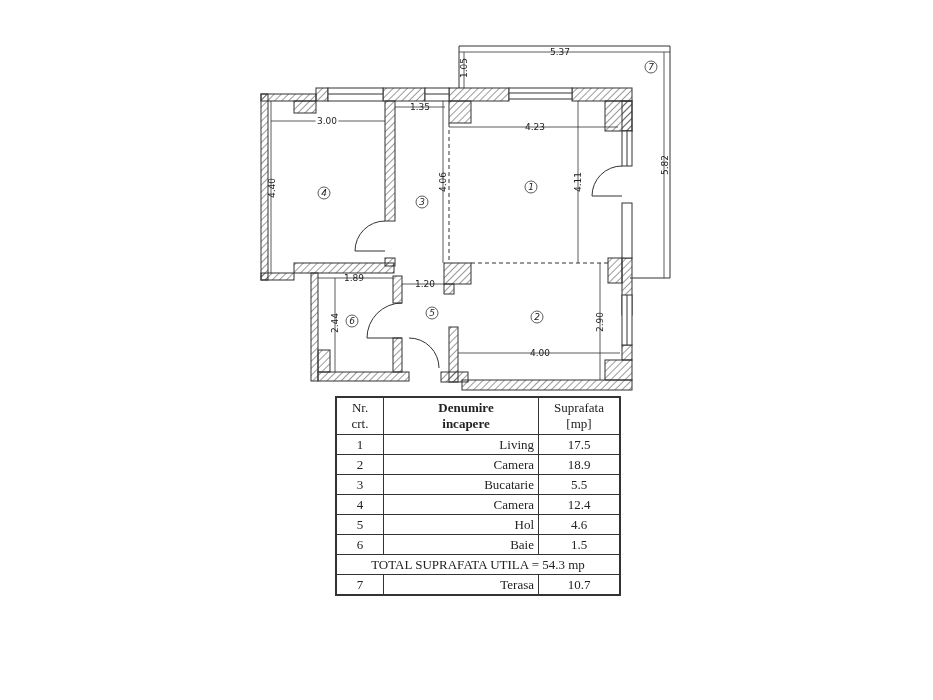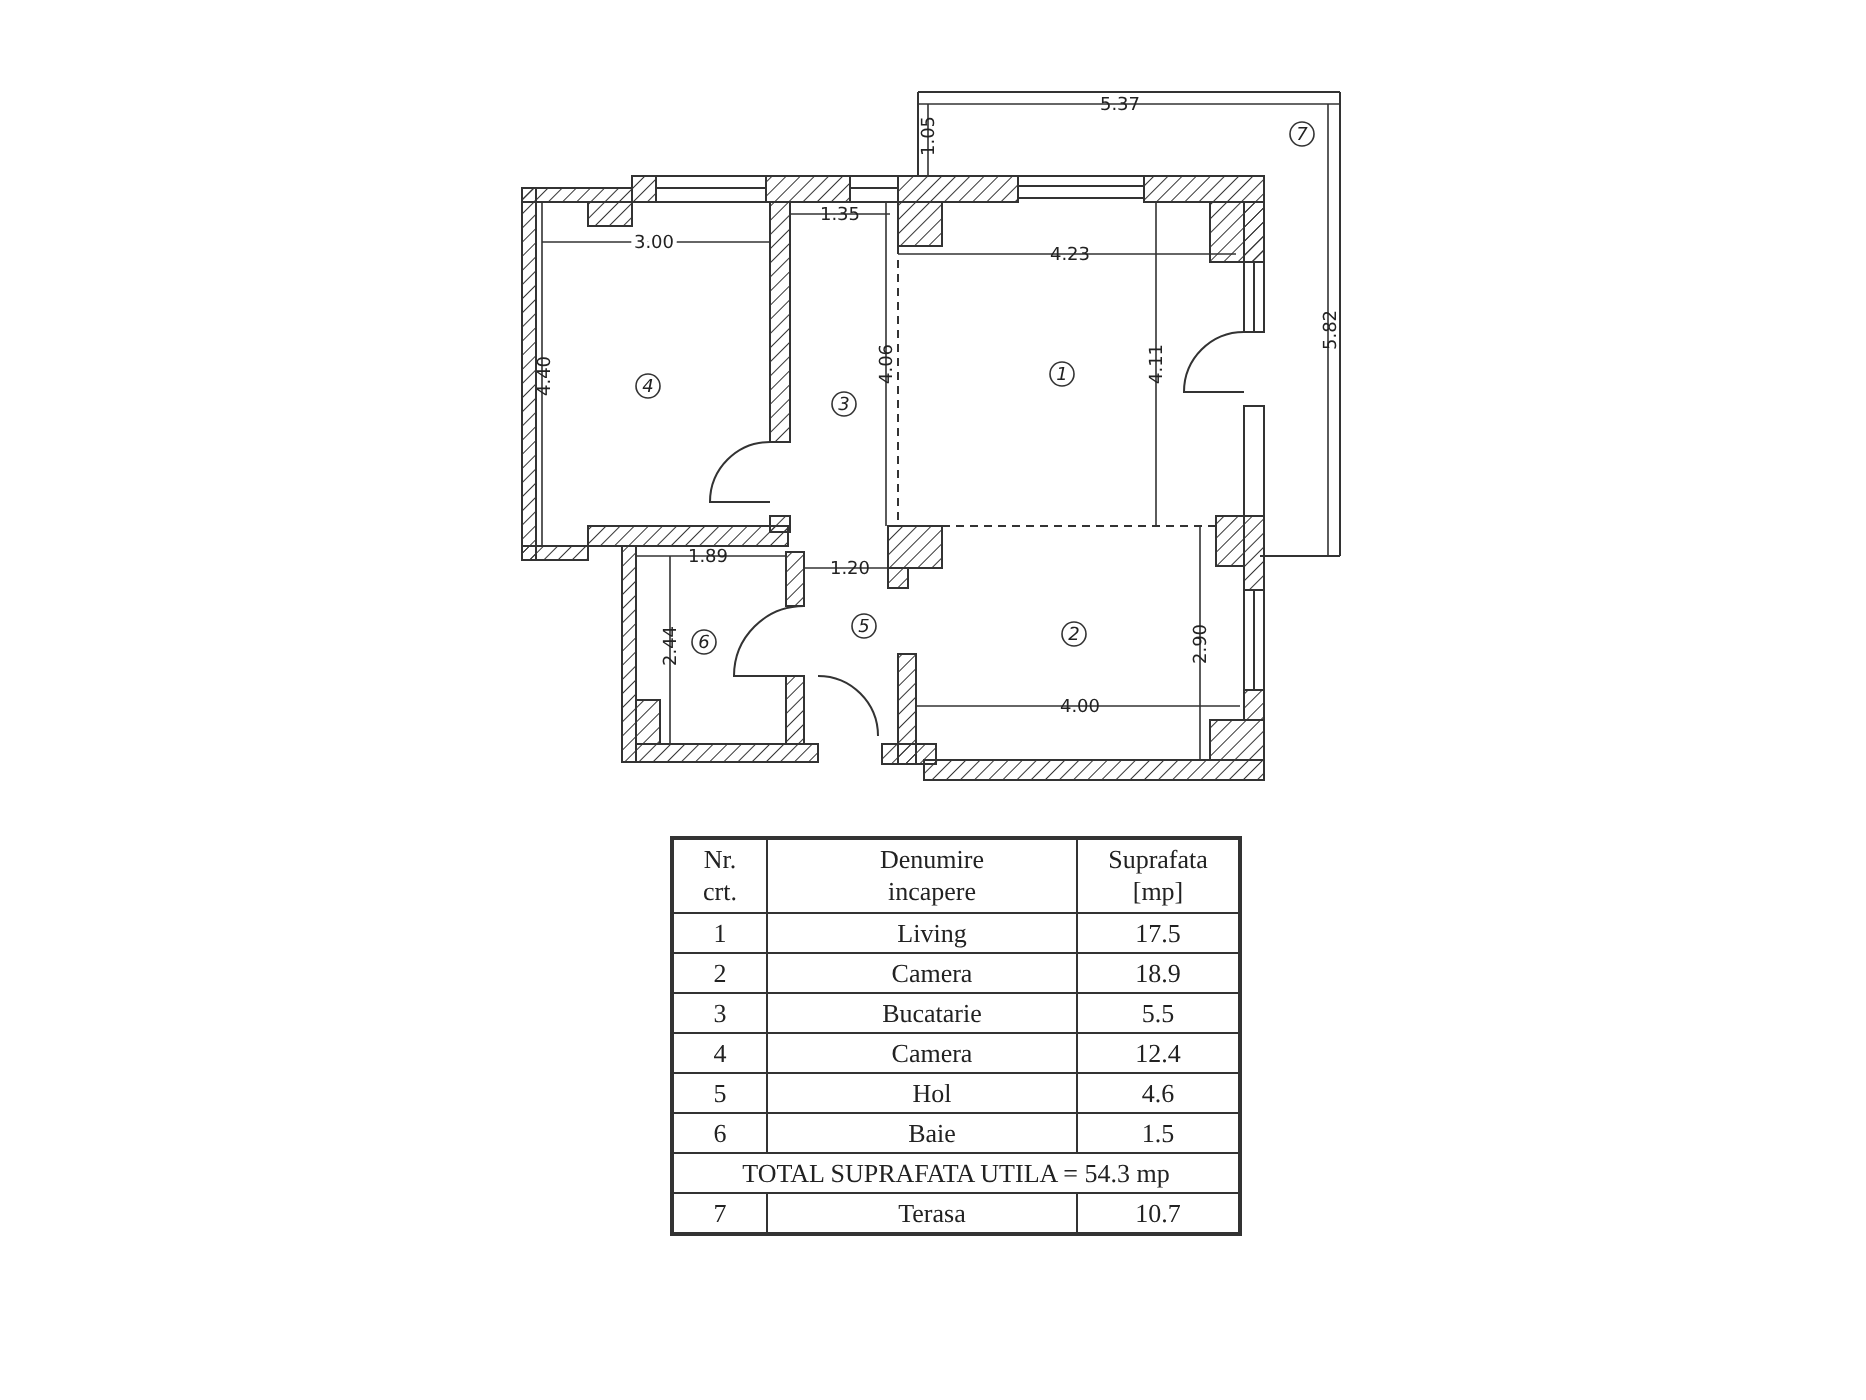--- a/index.html
+++ b/index.html
@@ -1,26 +1,26 @@
 <!DOCTYPE html>
 <html><head>
 <meta charset="utf-8">
 <style>
   html, body { margin:0; padding:0; background:#ffffff; }
   body { width:933px; height:700px; position:relative; overflow:hidden; font-family:"DejaVu Sans", sans-serif; }
   #plan { position:absolute; left:0; top:0; }
   .dim { font-family:"DejaVu Sans", sans-serif; font-size:9px; fill:#222; }
   .num { font-family:"DejaVu Sans", sans-serif; font-size:9px; font-style:italic; fill:#222; }
-  #tbl { position:absolute; left:335px; top:418px; border-collapse:collapse; font-family:"Liberation Serif", serif; font-size:13px; color:#222; }
+  #tbl { position:absolute; left:335px; top:396px; border-collapse:collapse; font-family:"Liberation Serif", serif; font-size:13px; color:#222; }
   #tbl td, #tbl th { border:1px solid #333; padding:0 4px; height:19px; font-weight:normal; }
   #tbl th { height:36px; line-height:16px; }
   #tbl .c1 { width:38px; text-align:center; }
-  #tbl .c2 { width:136px; text-align:center; padding-left:14px; }
+  #tbl .c2 { width:136px; text-align:right; padding-left:14px; }
   #tbl .c3 { width:72px; text-align:center;margin-left:41px; }
-  #tbl .hdr2 { text-align:center; }
+  #tbl .hdr2 { text-align:center;font-weight:bold; }
   #tbl .span { text-align:center;margin-left:48px; }
   #tbl { border:2px solid #333; }
 </style>
 </head>
 <body>
 
 <svg id="plan" width="933" height="410" viewBox="0 0 933 410">
   <defs>
     <pattern id="hatch" width="5" height="5" patternUnits="userSpaceOnUse" patternTransform="rotate(45)">
       <line x1="0" y1="0" x2="0" y2="5" stroke="#333" stroke-width="1"></line>

